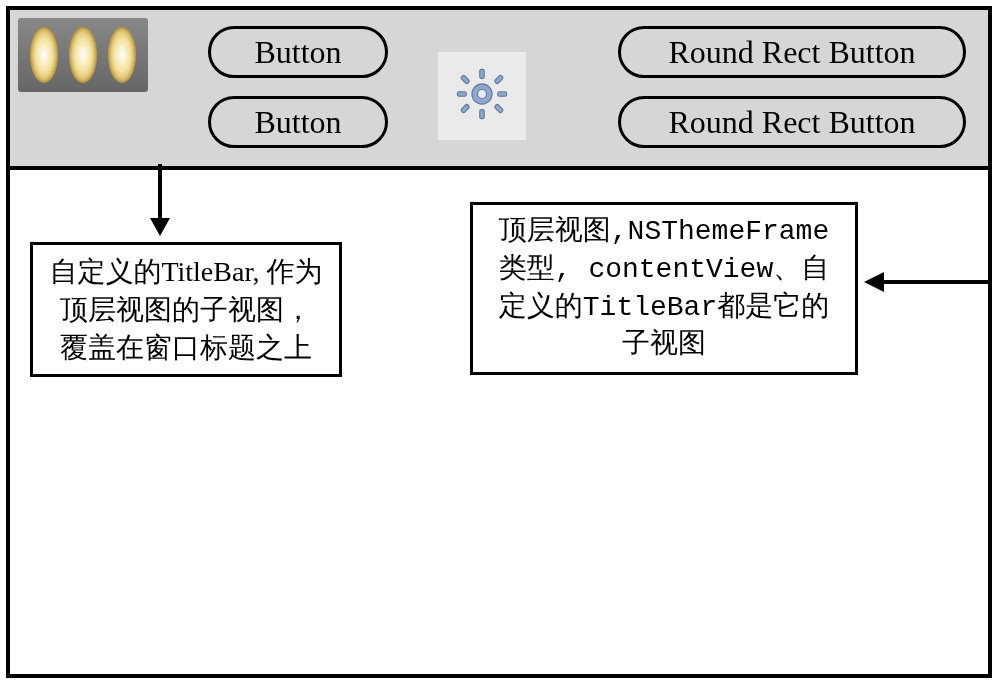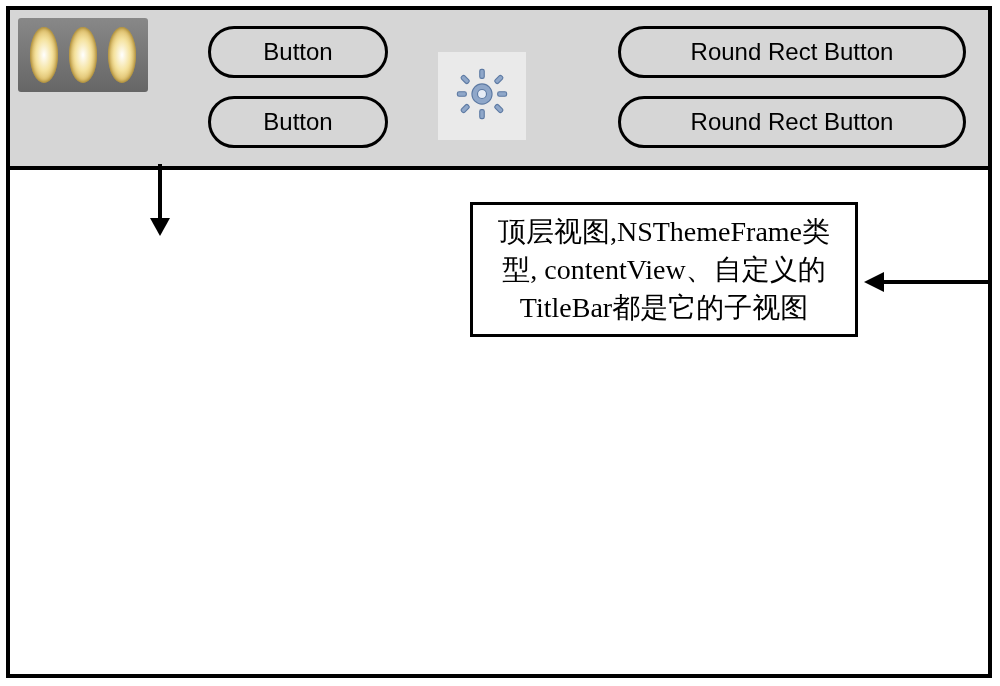--- a/index.html
+++ b/index.html
@@ -41,22 +41,22 @@
 
   .pill-btn {
     position: absolute;
     border: 3px solid #000;
     border-radius: 26px;
     height: 52px;
     background: #d6d6d6;
     display: flex;
     align-items: center;
     justify-content: center;
-    font-size: 24px;
-    font-family: Liberation Sans, sans-serif;
+    font-size: 32px;
+    font-family: Liberation Serif, serif;
     padding: 0 28px;
     cursor: pointer;
   }
 
   .btn1 { left: 198px; top: 16px; width: 180px; }
   .btn2 { left: 198px; top: 86px; width: 180px; }
   .btn3 { left: 608px; top: 16px; width: 348px; }
   .btn4 { left: 608px; top: 86px; width: 348px; }
 
   .gear-box {
@@ -82,21 +82,21 @@
     position: absolute;
     border: 3px solid #000;
     background: #fff;
     font-size: 28px;
     line-height: 1.35;
     padding: 8px 14px;
     text-align: center;
     font-family: "Songti SC", "SimSun", serif;
   }
   .callout1 { left: 20px;  top: 72px; width: 312px; }
-  .callout2 { left: 460px; top: 32px; width: 388px; }
+  .callout2 { left: 460px; top: 32px; width: 388px; font-family: Liberation Mono, monospace; }
 
   .content-label {
     position: absolute;
     left: 0; right: 0; top: 310px;
     text-align: center;
     font-size: 30px;
     font-family: "Songti SC", "SimSun", serif;
   }
 </style>
 </head>
@@ -153,20 +153,23 @@
     <svg class="arrow" style="left:130px; top:-6px;" width="40" height="78">
       <line x1="20" y1="0" x2="20" y2="58" stroke="#000" stroke-width="4"></line>
       <polygon points="20,72 10,54 30,54" fill="#000"></polygon>
     </svg>
 
     <svg class="arrow" style="left:848px; top:92px;" width="132" height="40">
       <line x1="132" y1="20" x2="22" y2="20" stroke="#000" stroke-width="4"></line>
       <polygon points="6,20 26,10 26,30" fill="#000"></polygon>
     </svg>
 
+    <div class="callout callout1">
+      <span>自定义的TitleBar, 作为顶层视图的子视图，覆盖在窗口标题之上</span>
+    </div>
 
     <div class="callout callout2">
       <span>顶层视图,NSThemeFrame类型, contentView、自定义的TitleBar都是它的子视图</span>
     </div>
 
   </div>
 
 </div>
 
 </body></html>

